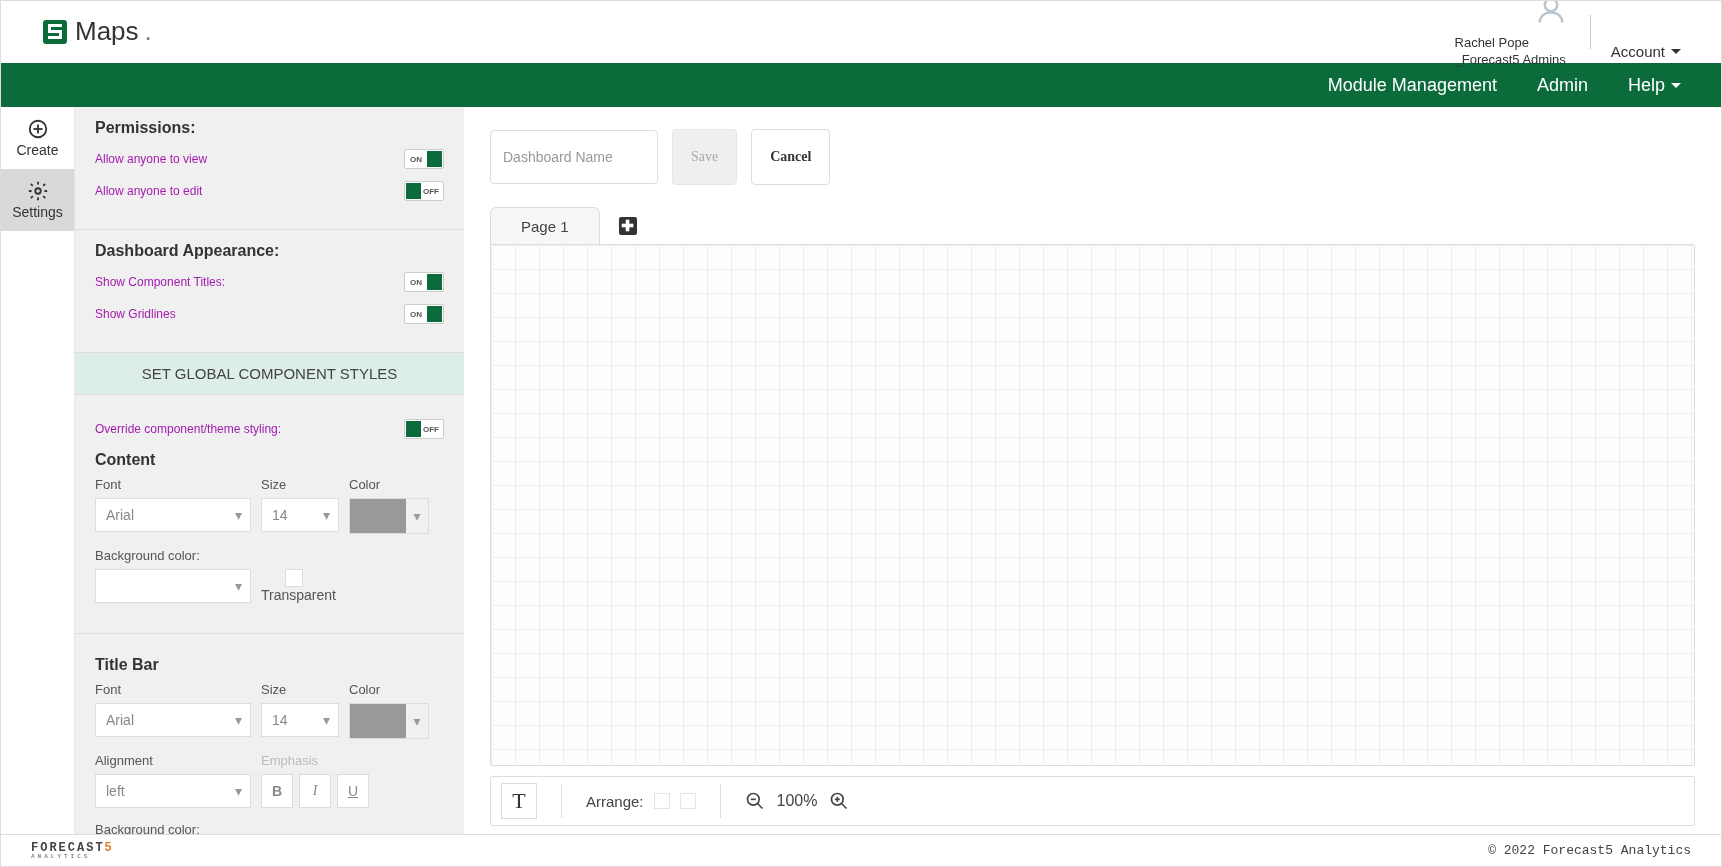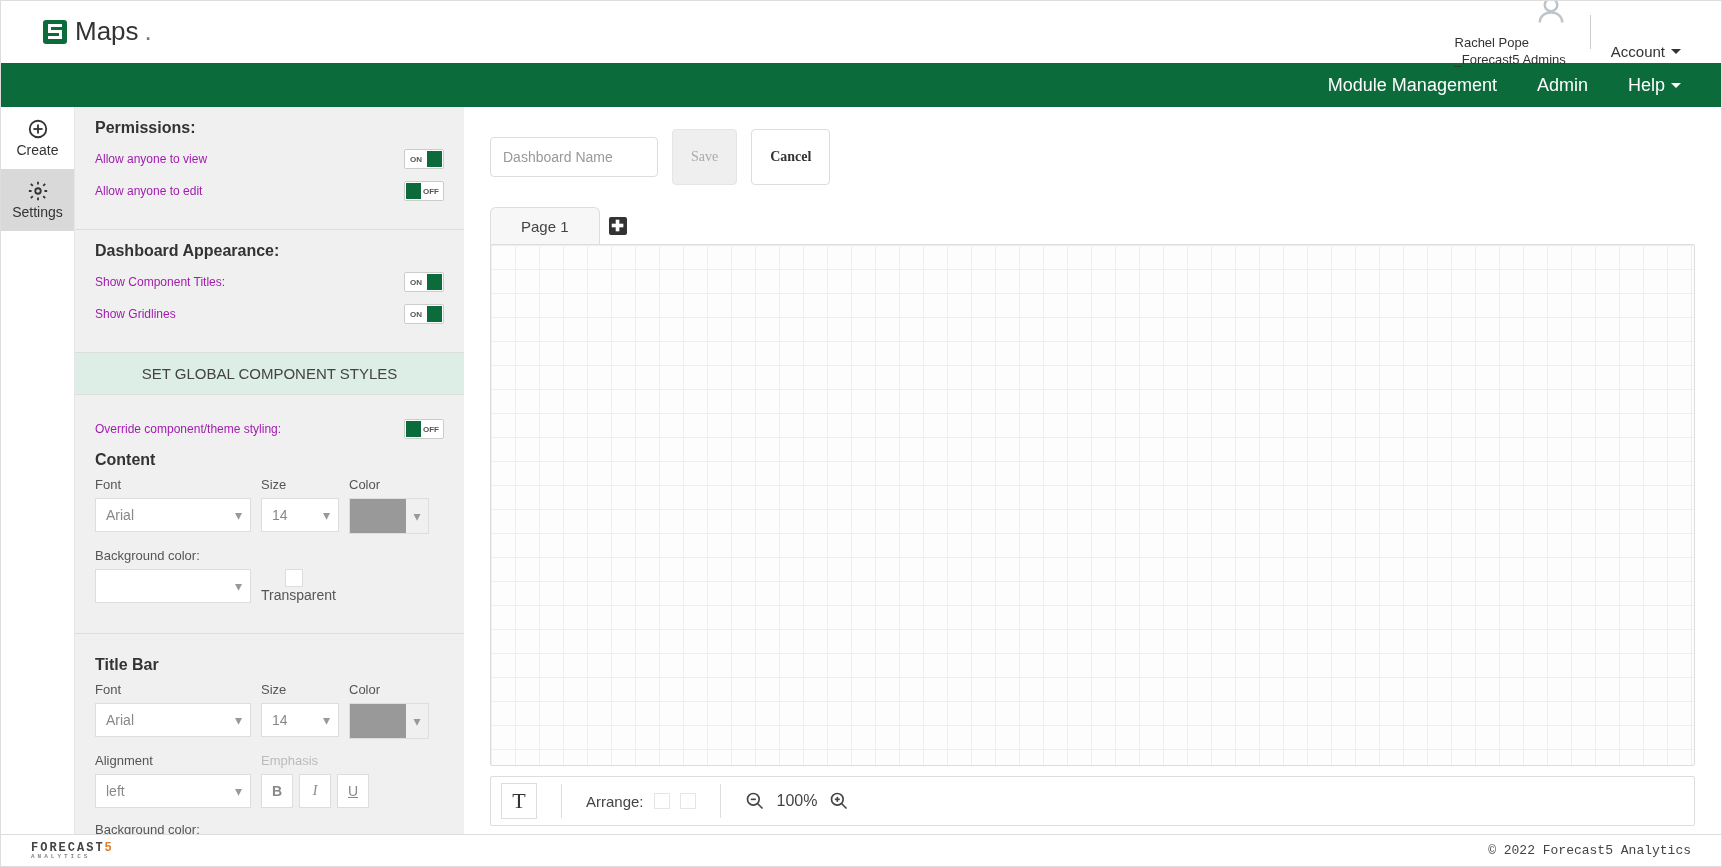--- a/index.html
+++ b/index.html
@@ -68,26 +68,26 @@
   .chk { width: 18px; height: 18px; border: 1px solid #ddd; background: #fff; display: inline-block; margin-right: 8px; vertical-align: middle; }
   .emph-btns { display: flex; gap: 6px; }
   .emph-btn { width: 32px; height: 34px; border: 1px solid #ddd; display: flex; align-items: center; justify-content: center; color: #888; cursor: pointer; background: #fff; }
   .emph-btn.b { font-weight: bold; }
   .emph-btn.i { font-style: italic; font-family: serif; }
   .emph-btn.u { text-decoration: underline; }
 
   
   .canvas-area { flex: 1; padding: 22px 26px 10px 26px; background: #fff; display: flex; flex-direction: column; }
   .canvas-top { display: flex; gap: 14px; align-items: center; margin-bottom: 22px; }
-  .dash-name { width: 168px; height: 40px; border: 1px solid #ddd; border-radius: 4px; padding: 0 12px; font-size: 14px; color: #888; display: flex; align-items: center; }
+  .dash-name { width: 168px; height: 54px; border: 1px solid #ddd; border-radius: 4px; padding: 0 12px; font-size: 14px; color: #888; display: flex; align-items: center; }
   .btn { height: 56px; padding: 0 18px; border: 1px solid #ddd; border-radius: 4px; display: flex; align-items: center; font-size: 14px; cursor: pointer; font-family: Liberation Serif, serif; }
   .btn-save { background: #efefef; color: #aaa; border-color: #e5e5e5; }
   .btn-cancel { background: #fff; color: #333; font-weight: 600; }
 
-  .tabs { display: flex; align-items: flex-end; }
+  .tabs { display: flex; align-items: flex-end; gap: 10px; }
   .tab { border: 1px solid #ddd; border-bottom: none; border-radius: 6px 6px 0 0; padding: 10px 30px; background: #f7f7f7; font-size: 15px; color: #444; cursor: pointer; }
   .tab-add { width: 36px; height: 38px; display: flex; align-items: center; justify-content: center; cursor: pointer; }
   .tab-add-inner { width: 18px; height: 18px; background: #333; color: #fff; display: flex; align-items: center; justify-content: center; font-size: 15px; font-weight: bold; border-radius: 2px; }
 
   .grid-panel { flex: 1; border: 1px solid #ddd; border-radius: 2px; margin-top: -1px; background:
     repeating-linear-gradient(to right, #eee 0 1px, transparent 1px 24px),
     repeating-linear-gradient(to bottom, #eee 0 1px, transparent 1px 24px),
     #fdfdfd; }
 
   .bottom-bar { height: 50px; border: 1px solid #ddd; margin-top: 10px; display: flex; align-items: center; padding: 0 10px; gap: 24px; border-radius: 2px; }

